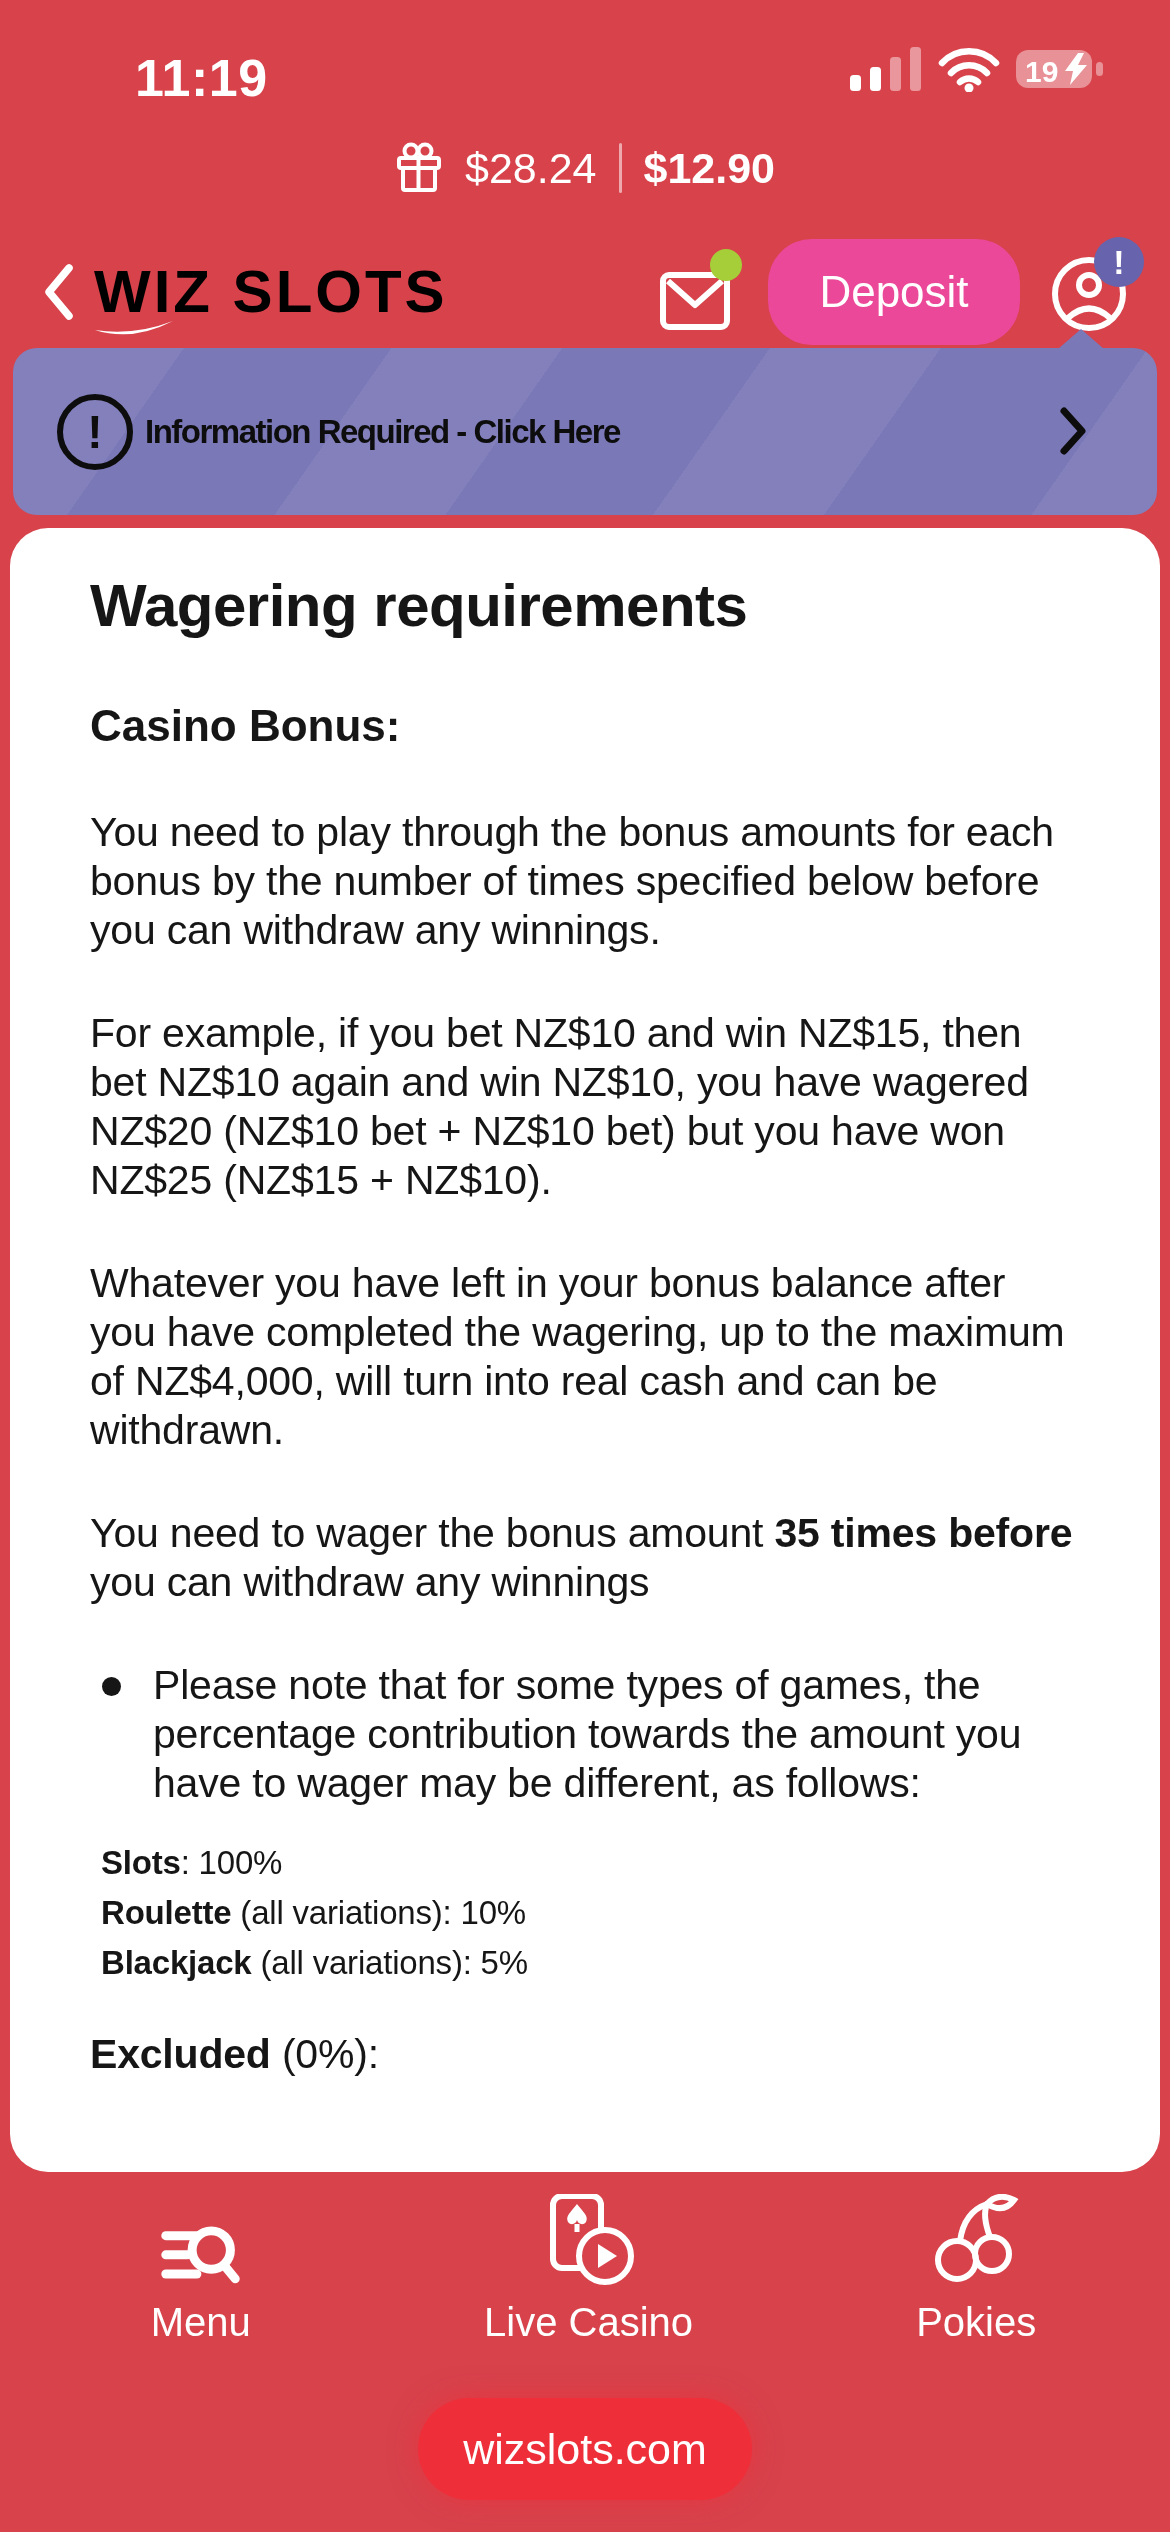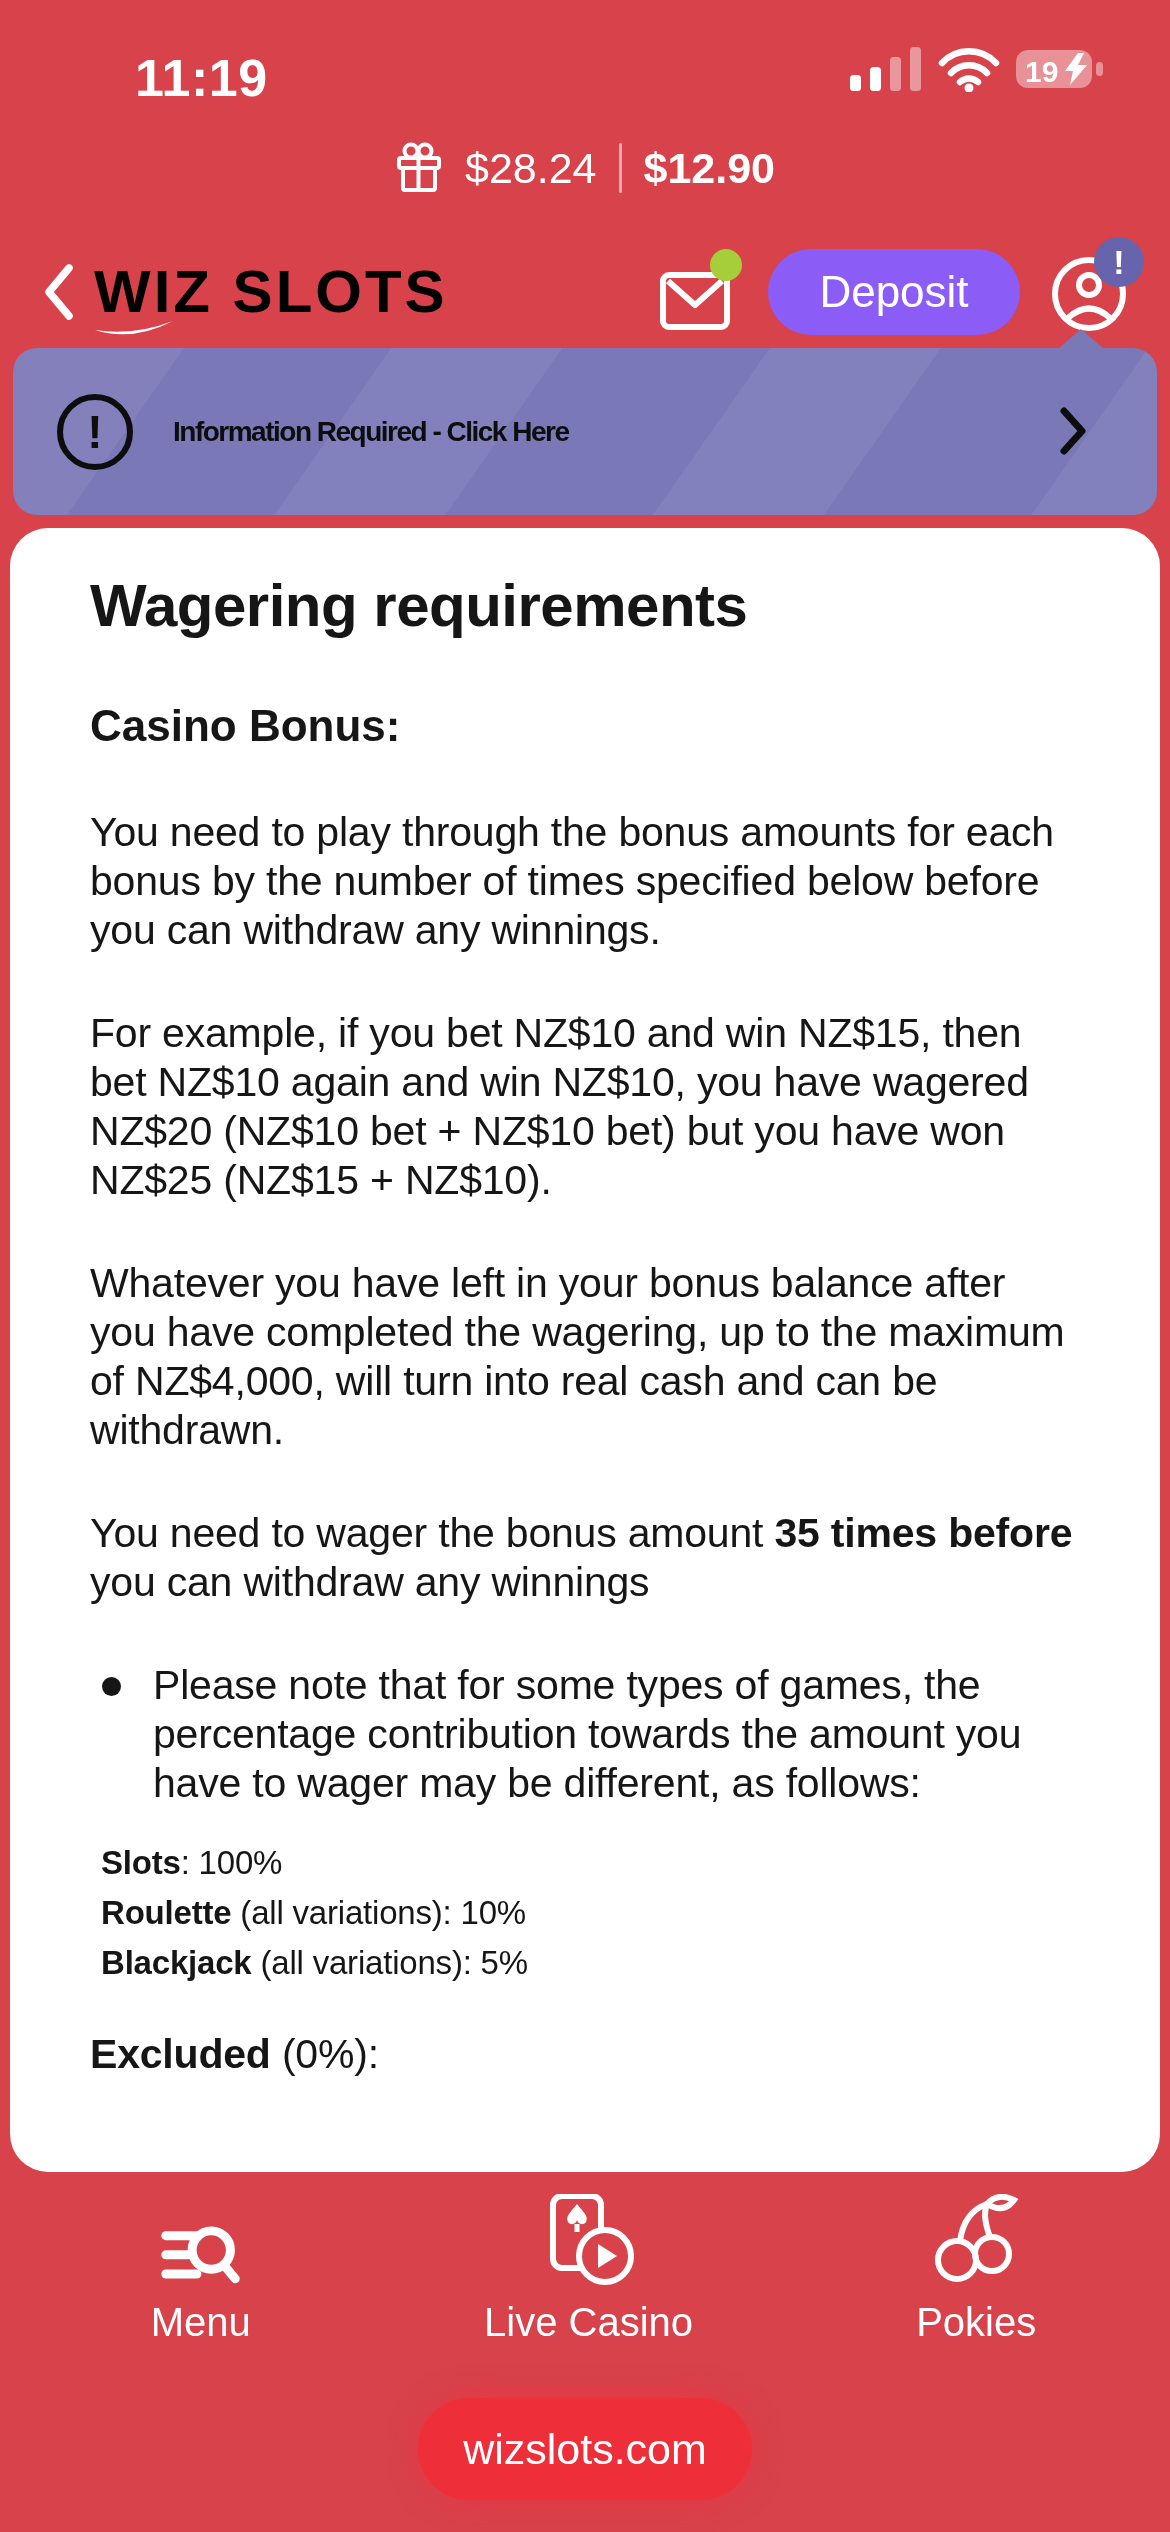--- a/index.html
+++ b/index.html
@@ -23,36 +23,36 @@
   .bal-div{width:3px;height:50px;background:rgba(255,255,255,.55);border-radius:2px;}
   .bal-cash{font-size:43px;font-weight:bold;}
   
   .header{position:absolute;top:244px;left:42px;right:38px;height:96px;display:flex;align-items:center;}
   .logo{position:relative;margin-left:20px;font-size:60px;font-weight:bold;color:#000000;letter-spacing:3px;line-height:1;}
   .swoosh{position:absolute;left:-2px;bottom:-18px;}
   .hspacer{flex:1;}
   .mailwrap{position:relative;width:82px;height:82px;margin-right:26px;}
   .mailwrap svg{position:absolute;left:0;bottom:2px;}
   .maildot{position:absolute;top:-2px;right:0;width:32px;height:32px;border-radius:50%;background:#a5ce39;}
-  .deposit{width:252px;height:86px;border:none;border-radius:44px;background:#8b5cf6;color:#fff;
+  .deposit{width:252px;height:106px;border:none;border-radius:44px;background:#ec4899;color:#fff;
            font-family:"Liberation Sans",sans-serif;font-size:44px;display:flex;align-items:center;justify-content:center;}
   .accwrap{position:relative;width:82px;height:82px;margin-left:30px;}
   .accwrap svg{position:absolute;left:0;bottom:0;}
   .accbadge{position:absolute;top:-14px;right:-12px;width:50px;height:50px;border-radius:50%;background:#6764ad;
             color:#fff;font-size:34px;font-weight:bold;display:flex;align-items:center;justify-content:center;}
   
   .banner{position:absolute;top:348px;left:13px;right:13px;height:167px;border-radius:24px;
           background:#7b78b8;
           background-image:repeating-linear-gradient(125deg,rgba(255,255,255,.06) 0 140px,rgba(255,255,255,0) 140px 310px);
           display:flex;align-items:center;}
   .bpointer{position:absolute;top:-19px;right:53px;width:0;height:0;
             border-left:23px solid transparent;border-right:23px solid transparent;border-bottom:20px solid #7b78b8;}
   .bexcl{width:76px;height:76px;border:6px solid #0d0d0d;border-radius:50%;margin-left:44px;flex:none;
          display:flex;align-items:center;justify-content:center;font-size:46px;font-weight:bold;color:#0d0d0d;box-sizing:border-box;}
-  .btext{margin-left:40px;font-size:28px;font-weight:bold;color:#0d0d0d;letter-spacing:-1.5px;}
+  .btext{margin-left:12px;font-size:33px;font-weight:bold;color:#0d0d0d;letter-spacing:-1.5px;}
   .bchev{position:absolute;right:70px;top:58px;}
   
   .card{position:absolute;top:528px;left:10px;right:10px;height:1644px;background:#fff;border-radius:38px;
         padding:42px 80px 8px 80px;box-sizing:border-box;overflow:hidden;color:#161616;}
   .card h1{margin:0 0 58px 0;font-size:60px;line-height:72px;font-weight:bold;letter-spacing:-.5px;}
   .card h2{margin:0 0 56px 0;font-size:44px;line-height:52px;font-weight:bold;}
   .card p{margin:0 0 54px 0;font-size:41px;line-height:49px;letter-spacing:-.2px;}
   .card b{font-weight:bold;}
   .bullet{display:flex;margin:0 0 30px 0;}
   .dot{flex:none;width:19px;height:19px;border-radius:50%;background:#161616;margin:16px 0 0 12px;}

